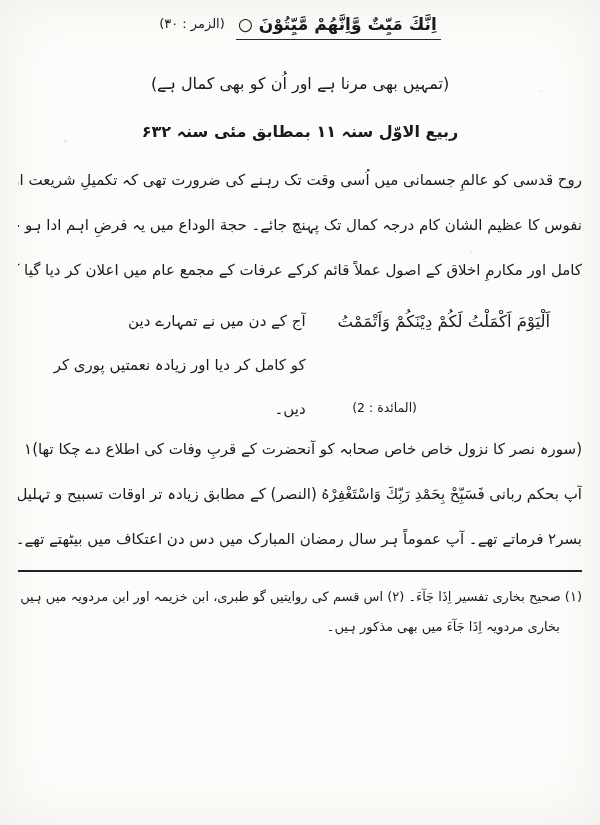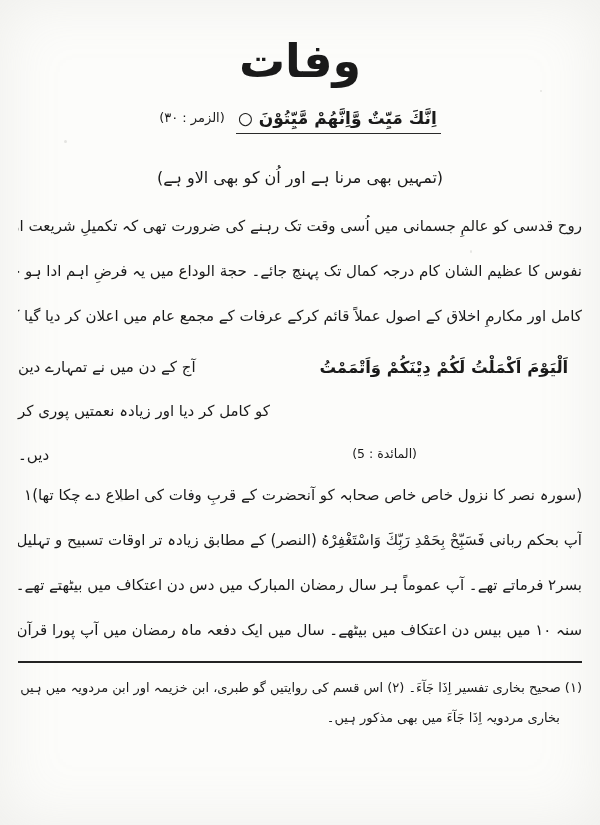--- a/index.html
+++ b/index.html
@@ -79,27 +79,27 @@
   .quote-row {
     display: flex;
     margin-top: 6px;
   }
   .quote-arabic {
     width: 49%;
     text-align: center;
   }
   .quote-arabic .qline {
     font-size: 16.5px;
-    font-weight: 700;
+    font-weight: 400;
     line-height: 46px;
     height: 46px;
   }
   .quote-urdu {
     width: 51%;
-    text-align: left;
+    text-align: right;
   }
   .quote-urdu .qline {
     font-size: 15px;
     line-height: 44px;
     height: 44px;
   }
   .quote-ref {
     margin-top: 10px;
     height: 22px;
     line-height: 22px;
@@ -138,53 +138,52 @@
     position: absolute;
     background: rgba(120,120,115,0.18);
     border-radius: 50%;
   }
 </style>
 </head>
 <body>
 
 <div class="page">
 
-  <div class="title">وفات</div>
 
   <div class="verse-wrap">
     <span class="verse-arabic">اِنَّكَ مَيِّتٌ وَّاِنَّهُمْ مَّيِّتُوْنَ ○</span>
     <span class="verse-ref">(الزمر : ۳۰)</span>
   </div>
 
-  <div class="translation">(تمہیں بھی مرنا ہے اور اُن کو بھی الاو ہے)</div>
+  <div class="translation">(تمہیں بھی مرنا ہے اور اُن کو بھی کمال ہے)</div>
 
+  <div class="date-line">ربیع الاوّل سنہ ۱۱ بمطابق مئی سنہ ۶۳۲</div>
 
   <div class="para para1">
     <div class="line">روح قدسی کو عالمِ جسمانی میں اُسی وقت تک رہنے کی ضرورت تھی کہ تکمیلِ شریعت اور تزکیہ</div>
     <div class="line">نفوس کا عظیم الشان کام درجہ کمال تک پہنچ جائے۔ حجة الوداع میں یہ فرضِ اہم ادا ہو چکا؛ توحیدِ</div>
     <div class="line">کامل اور مکارمِ اخلاق کے اصول عملاً قائم کرکے عرفات کے مجمع عام میں اعلان کر دیا گیا کہ</div>
   </div>
 
   <div class="quote-row">
     <div class="quote-arabic">
       <div class="qline">اَلْيَوْمَ اَكْمَلْتُ لَكُمْ دِيْنَكُمْ وَاَتْمَمْتُ</div>
     </div>
     <div class="quote-urdu">
       <div class="qline">آج کے دن میں نے تمہارے دین</div>
       <div class="qline">کو کامل کر دیا اور زیادہ نعمتیں پوری کر دیں۔</div>
     </div>
   </div>
 
-  <div class="quote-ref">(المائدة : 5)</div>
+  <div class="quote-ref">(المائدة : 2)</div>
 
   <div class="para para2">
     <div class="line">(سورہ نصر کا نزول خاص خاص صحابہ کو آنحضرت کے قربِ وفات کی اطلاع دے چکا تھا)۱ اور</div>
     <div class="line">آپ بحکم ربانی فَسَبِّحْ بِحَمْدِ رَبِّكَ وَاسْتَغْفِرْهُ (النصر) کے مطابق زیادہ تر اوقات تسبیح و تہلیل میں</div>
     <div class="line">بسر۲ فرماتے تھے۔ آپ عموماً ہر سال رمضان المبارک میں دس دن اعتکاف میں بیٹھتے تھے۔ لیکن رمضان</div>
-    <div class="line">سنہ ۱۰ میں بیس دن اعتکاف میں بیٹھے۔ سال میں ایک دفعہ ماہ رمضان میں آپ پورا قرآن</div>
   </div>
 
   <div class="footnote-rule"></div>
 
   <div class="footnotes">
     <div class="fline fline-1">(۱) صحیح بخاری تفسیر اِذَا جَآءَ۔ (۲) اس قسم کی روایتیں گو طبری، ابن خزیمہ اور ابن مردویہ میں ہیں لیکن مختصراً صحیح</div>
     <div class="fline fline-2">بخاری مردویہ اِذَا جَآءَ میں بھی مذکور ہیں۔</div>
   </div>
 
   <div class="speckle" style="left:64px; top:140px; width:3px; height:3px;"></div>

